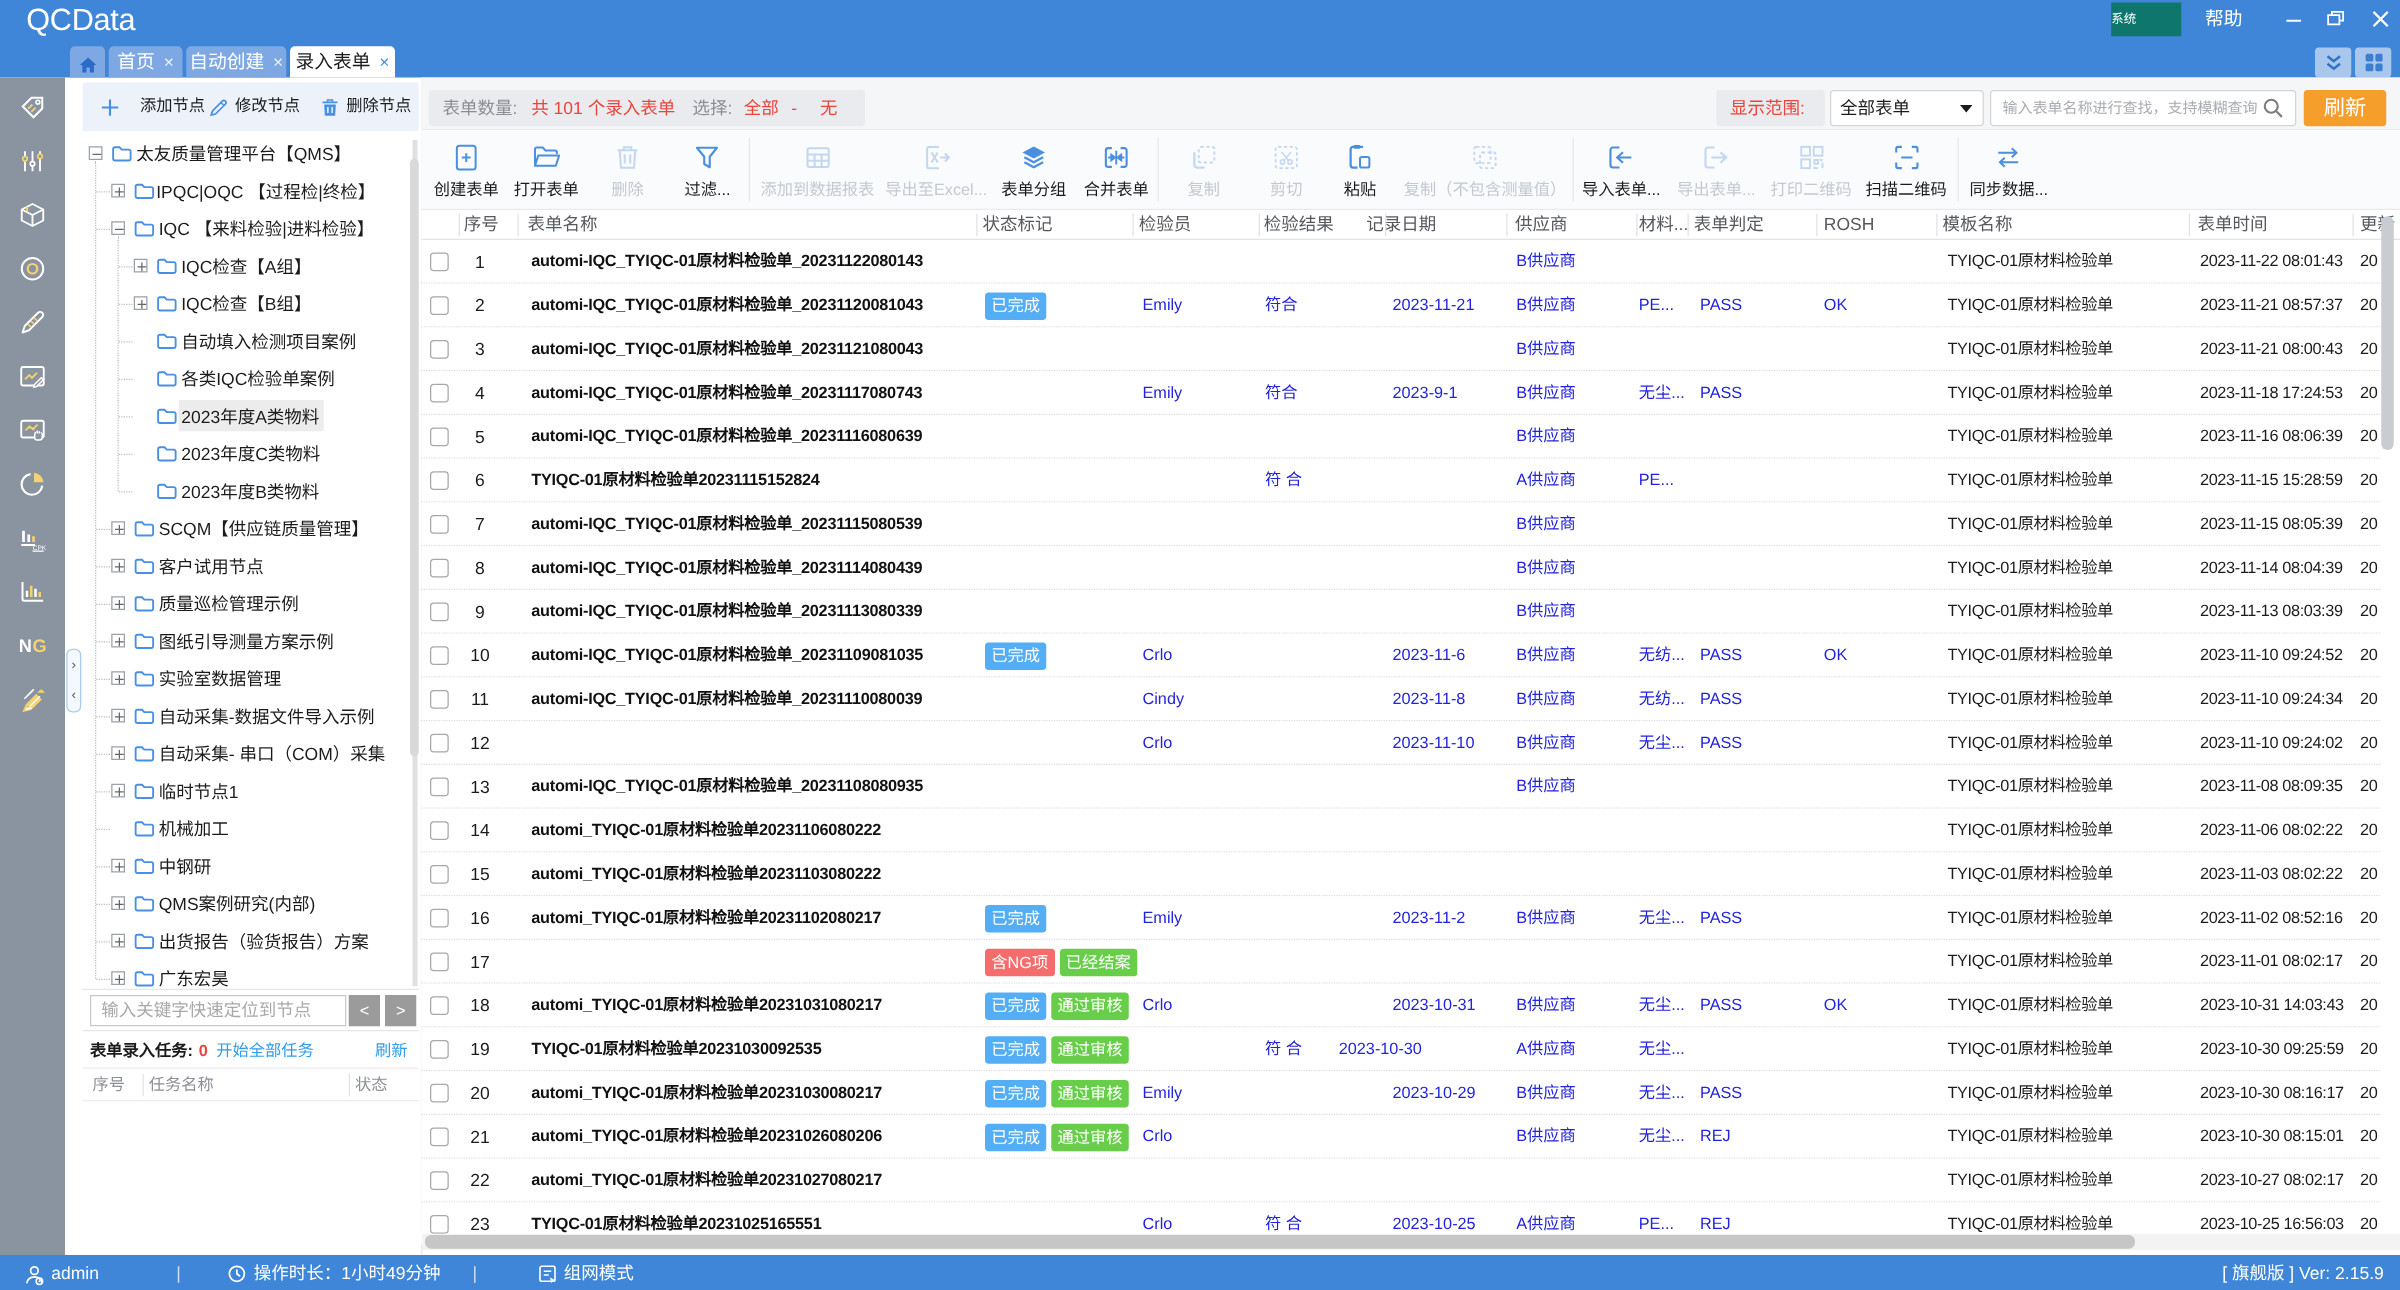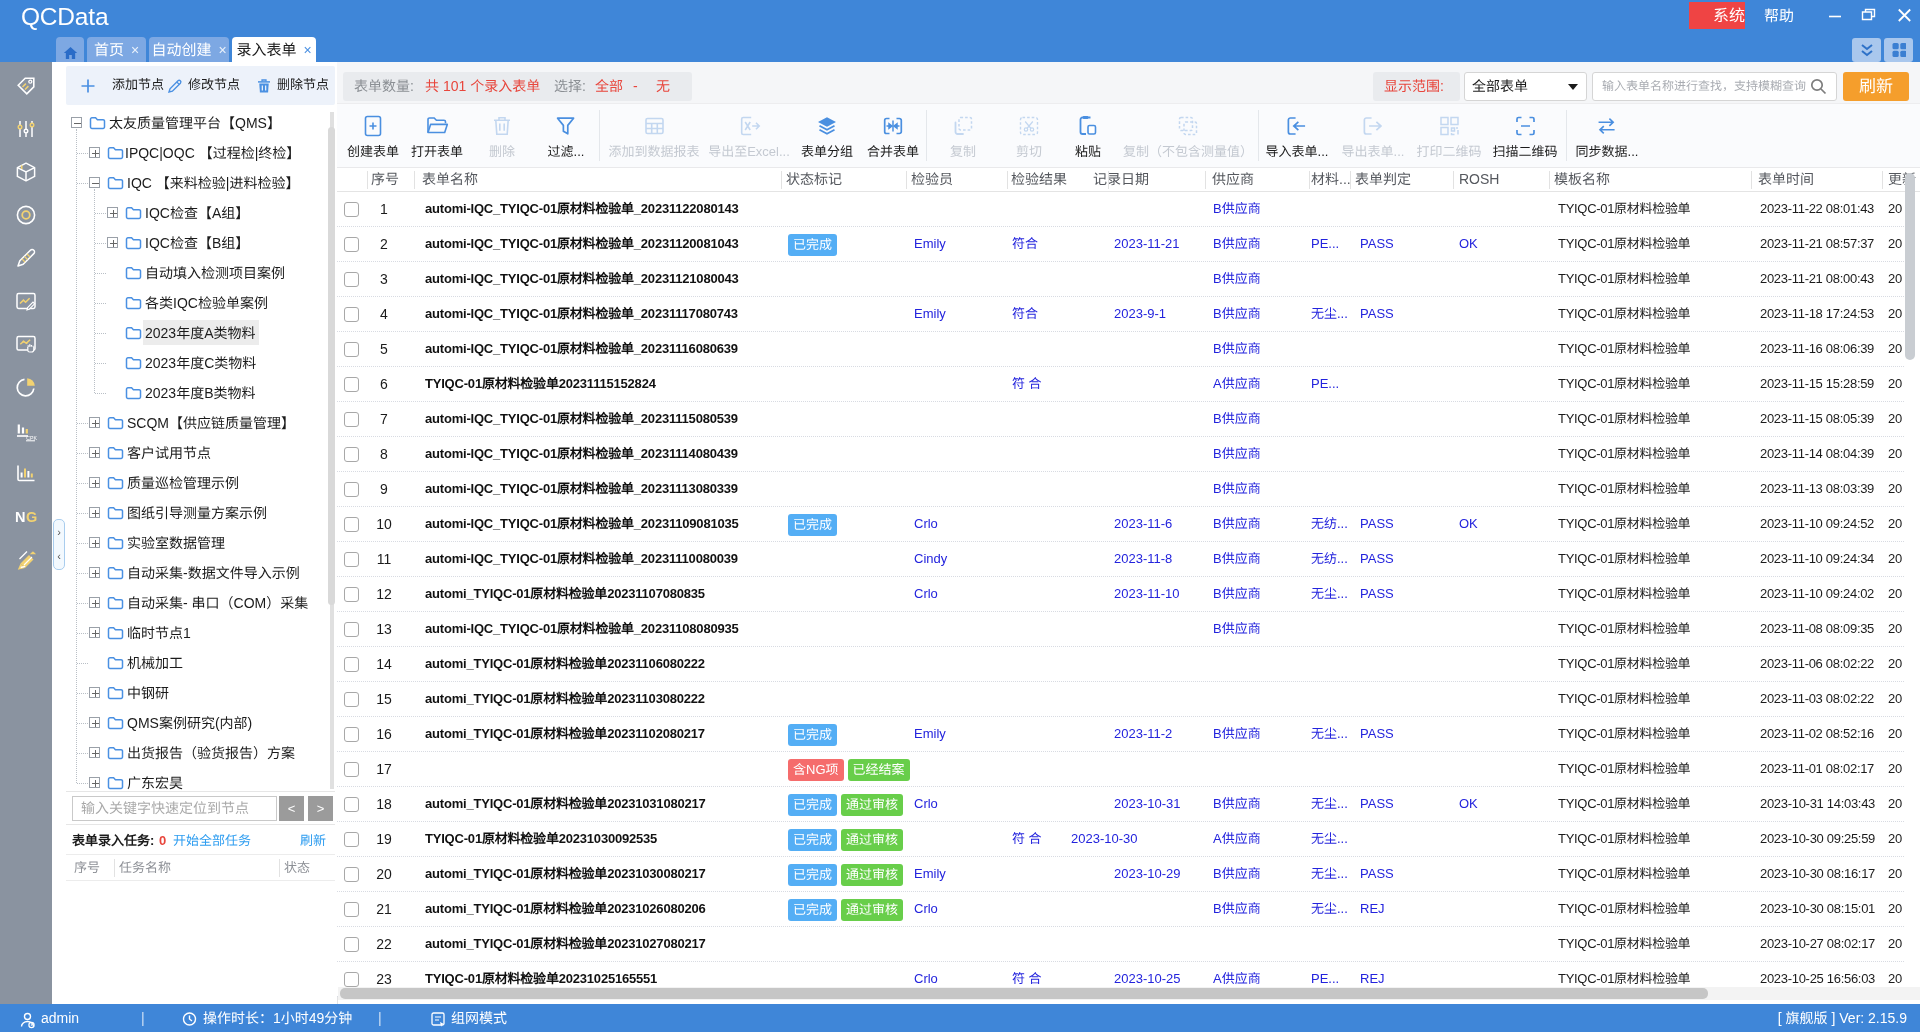--- a/index.html
+++ b/index.html
@@ -2,21 +2,21 @@
 <html lang="zh-CN"><head><meta charset="utf-8">
 <title>QCData</title>
 <style>
 *{margin:0;padding:0;box-sizing:border-box}
 html,body{width:1920px;height:1032px;overflow:hidden;font-family:"Liberation Sans",sans-serif;}
 body{position:relative;background:#fff;-webkit-font-smoothing:antialiased}
 .abs{position:absolute}
 .tb{left:0;top:0;width:1920px;height:32px;background:#3f86d8}
 .tabbar{left:0;top:32px;width:1920px;height:30px;background:#3f86d8}
 .logo{left:21px;top:3px;color:#fff;font-size:24.5px;letter-spacing:-0.2px}
-.sysbtn{left:1689px;top:2px;width:56px;height:27px;background:#ef4444;color:#fff;font-size:16px;text-align:right;line-height:27px}
+.sysbtn{left:1689px;top:2px;width:56px;height:27px;background:#0f766e;color:#fff;font-size:10px;text-align:left;line-height:27px}
 .helpbtn{left:1756px;top:2px;width:46px;height:27px;color:#fff;font-size:15px;text-align:center;line-height:27px}
 .winbtn{top:0;width:30px;height:31px;color:#fff;text-align:center}
 .tab{top:37px;height:25px;border-radius:4px 4px 0 0;background:#7da8e3;color:#fff;font-size:15px;line-height:25px;text-align:center}
 .tab .x{color:#eaf2fb;font-size:14px;margin-left:7px}
 .tabActive{background:#fff;color:#1a1a1a}
 .tabActive .x{color:#4a90e2}
 .side{left:0;top:62px;width:52px;height:942px;background:#8a93a0}
 .sideic{left:14px;width:24px;height:24px}
 .handle{left:53px;top:519px;width:12px;height:51px;border:1px solid #a9cdee;background:#f3f9fe;border-radius:5px;color:#555;font-size:11px;text-align:center;line-height:24px}
 .treebox{left:66px;top:66px;width:269px;height:39px;background:#edf2fa;border-radius:2px}
@@ -632,21 +632,20 @@
     <div class="rc bl" style="left:876px;width:98px">B供应商</div>
     <div class="rc bl" style="left:974px;width:38px">无纺...</div>
     <div class="rc bl" style="left:1023px;width:90px">PASS</div>
     <div class="rc bk" style="left:1221px;width:190px">TYIQC-01原材料检验单</div>
     <div class="rc bk" style="left:1423px;width:144px">2023-11-10 09:24:34</div>
     <div class="rc bk" style="left:1551px;width:16px">20</div>
   </div>
 <div class="row" style="top:577px">
     <div class="cb"></div>
     <div class="rc num">12</div>
-    <div class="rc nm">automi_TYIQC-01原材料检验单20231107080835</div>
     <div class="rc bl" style="left:577px;width:95px">Crlo</div>
     <div class="rc bl" style="left:777px;width:92px">2023-11-10</div>
     <div class="rc bl" style="left:876px;width:98px">B供应商</div>
     <div class="rc bl" style="left:974px;width:38px">无尘...</div>
     <div class="rc bl" style="left:1023px;width:90px">PASS</div>
     <div class="rc bk" style="left:1221px;width:190px">TYIQC-01原材料检验单</div>
     <div class="rc bk" style="left:1423px;width:144px">2023-11-10 09:24:02</div>
     <div class="rc bk" style="left:1551px;width:16px">20</div>
   </div>
 <div class="row" style="top:612px">

